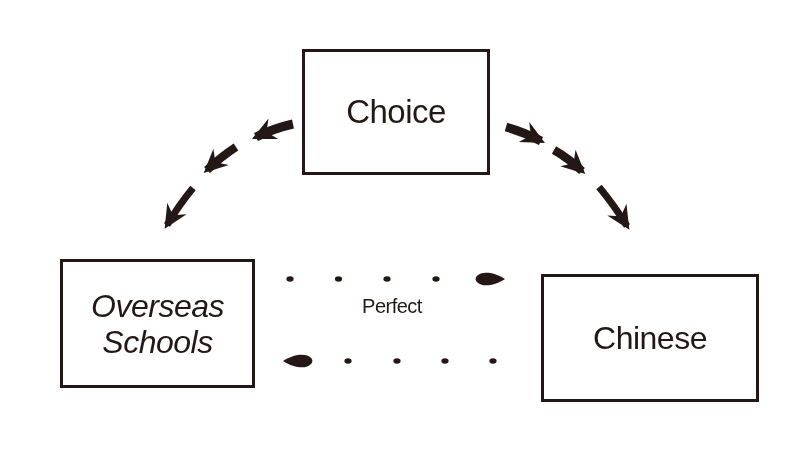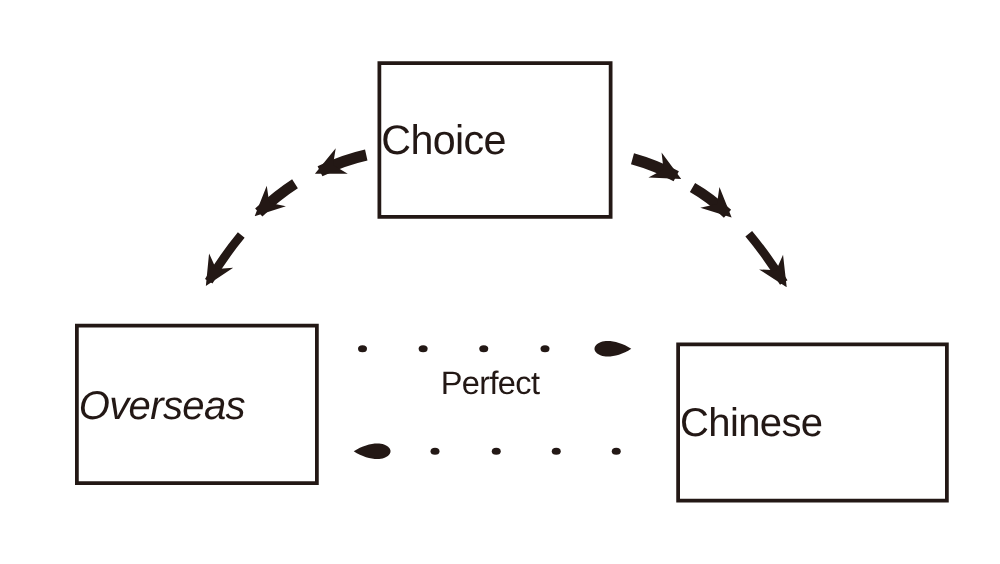--- a/index.html
+++ b/index.html
@@ -14,32 +14,32 @@
     overflow:hidden;
   }
   .layer {
     position:absolute; left:0; top:0; width:800px; height:451px;
     color:var(--ink);
   }
   .node {
     position:absolute;
     border:3px solid var(--ink);
     background:var(--bg);
-    display:flex; align-items:center; justify-content:flex-start;
+    display:flex; align-items:center; justify-content:center;
     text-align:center;
     font-size:32px; line-height:36px; letter-spacing:-0.5px;
     color:var(--ink);
   }
   .node-choice   { left:302px; top:49px;  width:188px; height:126px; font-size:33px; }
   .node-overseas { left:60px;  top:259px; width:195px; height:129px;font-style:italic; }
   .node-chinese  { left:541px; top:274px; width:218px; height:128px; }
   .center-label {
     position:absolute; left:312px; top:291px; width:160px;
     text-align:center;
-    font-size:26px; line-height:30px; letter-spacing:-0.5px;
+    font-size:20px; line-height:30px; letter-spacing:-0.5px;
     color:var(--ink);
   }
   svg { display:block; }
 </style>
 </head>
 <body>
 
 <div class="canvas">
 
   <svg class="layer" viewBox="0 0 800 451" aria-hidden="true">
@@ -80,20 +80,21 @@
     </g>
   </svg>
 
   <div class="node node-choice">
     <span>Choice</span>
   </div>
 
   <div class="node node-overseas">
     <span>
       <span>Overseas</span><br>
+      <span>Schools</span>
     </span>
   </div>
 
   <div class="node node-chinese">
     <span>
       <span>Chinese</span><br>
     </span>
   </div>
 
   <div class="center-label">

